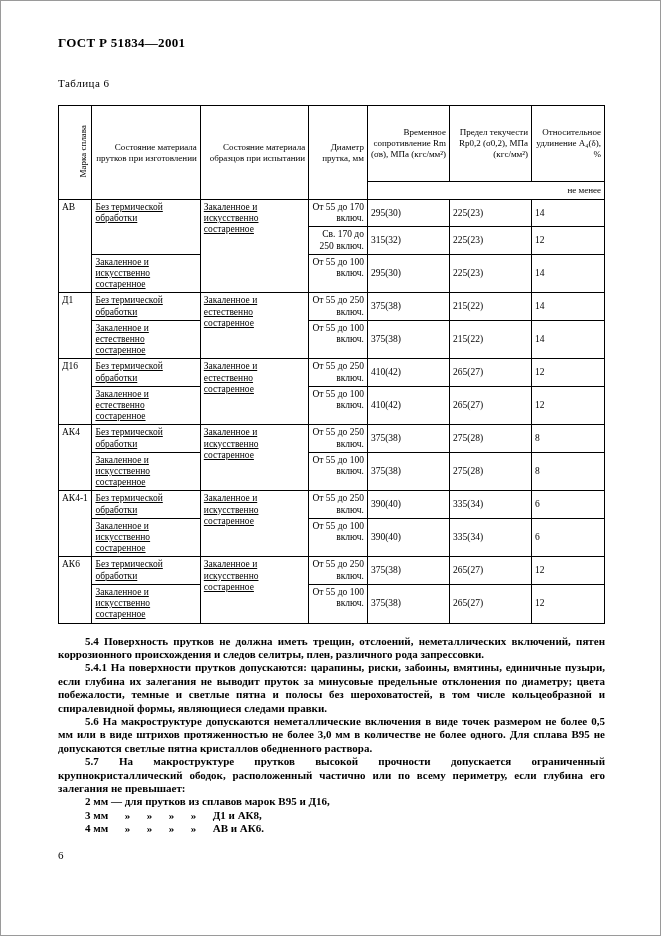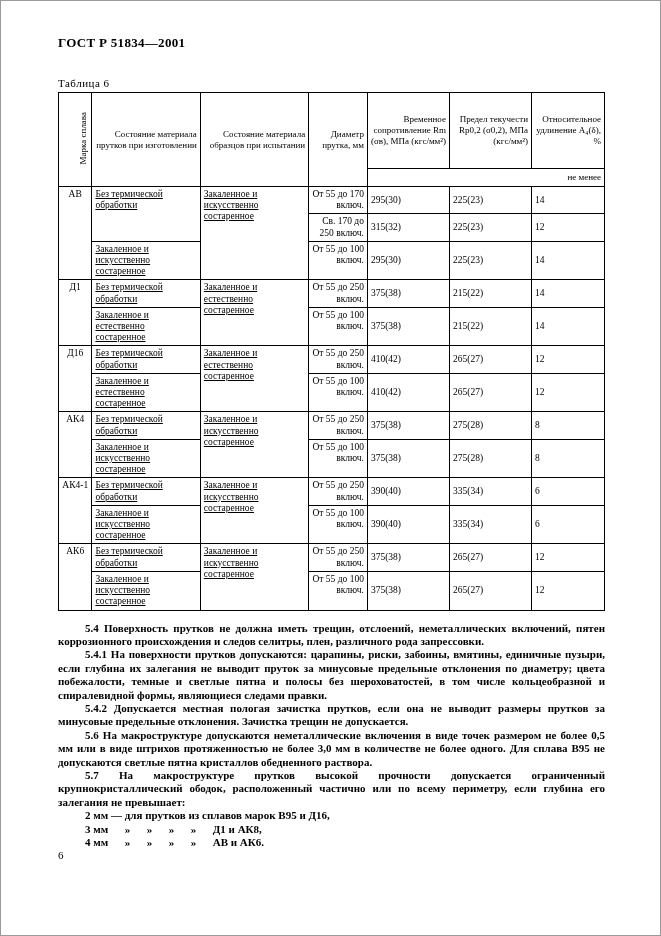--- a/index.html
+++ b/index.html
@@ -16,21 +16,21 @@
     color: #000;
     overflow: hidden;
   }
   .doc-code {
     font-size: 13px;
     font-weight: bold;
     letter-spacing: 0.3px;
   }
   .table-caption {
     margin-top: 26px;
-    margin-bottom: 3px;
+    margin-bottom: 16px;
     font-size: 11px;
     letter-spacing: 0.5px;
   }
   table.spec {
     border-collapse: collapse;
     width: 547px;
     table-layout: fixed;
     font-size: 9.5px;
     line-height: 1.18;
   }
@@ -56,21 +56,21 @@
   col.w5 { width: 81px; }
   col.w6 { width: 72px; }
   .vert {
     display: inline-block;
     writing-mode: vertical-rl;
     transform: rotate(180deg);
     white-space: nowrap;
     font-size: 9px;
   }
   table.spec tbody tr { height: 26px; }
-  table.spec td.c0 { text-align: center; vertical-align: top; }
+  table.spec td.c0 { vertical-align: top; }
   table.spec td.c1, table.spec td.c2 { text-align: left; vertical-align: top; text-decoration: underline; }
   table.spec td.c3 { text-align: right; vertical-align: top; }
   table.spec td.c4, table.spec td.c5, table.spec td.c6 {
     vertical-align: middle;
   }
   .body-text {
     margin-top: 11px;
     width: 547px;
     font-size: 11px;
     line-height: 13.4px;
@@ -221,21 +221,20 @@
           <td class="c4">375(38)</td>
           <td class="c5">265(27)</td>
           <td class="c6">12</td>
         </tr>
       </tbody>
   </table>
 
   <div class="body-text">
     <p>5.4 Поверхность прутков не должна иметь трещин, отслоений, неметаллических включений, пятен коррозионного происхождения и следов селитры, плен, различного рода запрессовки.</p>
     <p>5.4.1 На поверхности прутков допускаются: царапины, риски, забоины, вмятины, единичные пузыри, если глубина их залегания не выводит пруток за минусовые предельные отклонения по диаметру; цвета побежалости, темные и светлые пятна и полосы без шероховатостей, в том числе кольцеобразной и спиралевидной формы, являющиеся следами правки.</p>
-    <p>5.4.2 Допускается местная пологая зачистка прутков, если она не выводит размеры прутков за минусовые предельные отклонения. Зачистка трещин не допускается.</p>
     <p>5.6 На макроструктуре допускаются неметаллические включения в виде точек размером не более 0,5 мм или в виде штрихов протяженностью не более 3,0 мм в количестве не более одного. Для сплава В95 не допускаются светлые пятна кристаллов обедненного раствора.</p>
     <p>5.7 На макроструктуре прутков высокой прочности допускается ограниченный крупнокристаллический ободок, расположенный частично или по всему периметру, если глубина его залегания не превышает:</p>
     <p class="list-line">2 мм — для прутков из сплавов марок В95 и Д16,</p>
     <p class="list-line">3 мм&nbsp;&nbsp;&nbsp;&nbsp;&nbsp;&nbsp;»&nbsp;&nbsp;&nbsp;&nbsp;&nbsp;&nbsp;»&nbsp;&nbsp;&nbsp;&nbsp;&nbsp;&nbsp;»&nbsp;&nbsp;&nbsp;&nbsp;&nbsp;&nbsp;»&nbsp;&nbsp;&nbsp;&nbsp;&nbsp;&nbsp;Д1 и АК8,</p>
     <p class="list-line">4 мм&nbsp;&nbsp;&nbsp;&nbsp;&nbsp;&nbsp;»&nbsp;&nbsp;&nbsp;&nbsp;&nbsp;&nbsp;»&nbsp;&nbsp;&nbsp;&nbsp;&nbsp;&nbsp;»&nbsp;&nbsp;&nbsp;&nbsp;&nbsp;&nbsp;»&nbsp;&nbsp;&nbsp;&nbsp;&nbsp;&nbsp;АВ и АК6.</p>
   </div>
 
   <div class="page-number">6</div>
 
 </div>

